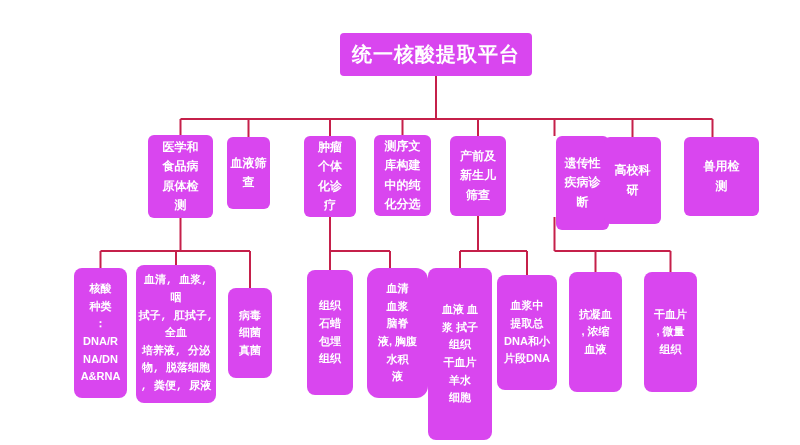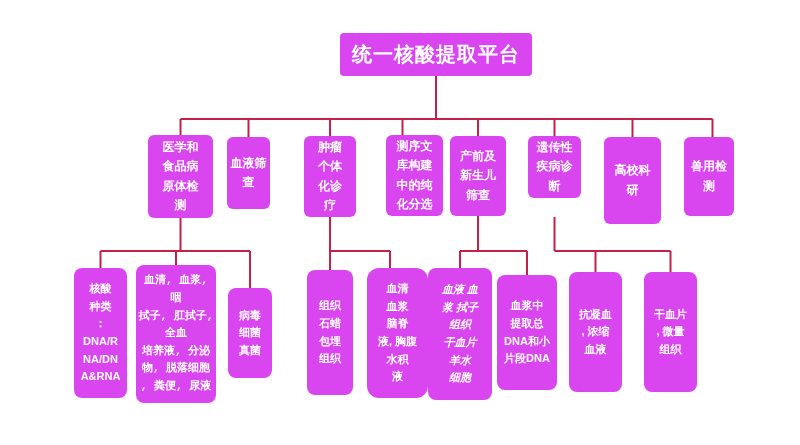--- a/index.html
+++ b/index.html
@@ -85,37 +85,37 @@
 测</div>
 
   <div class="node l2" style="left:227px; top:137px; width:43px; height:72px;font-family:Liberation Serif, serif;">血液筛
 查</div>
 
   <div class="node l2" style="left:304px; top:136px; width:52px; height:81px;">肿瘤
 个体
 化诊
 疗</div>
 
-  <div class="node l2" style="left:374px; top:135px; width:57px; height:81px;margin-left:12px;">测序文
+  <div class="node l2" style="left:374px; top:135px; width:57px; height:81px;">测序文
 库构建
 中的纯
 化分选</div>
 
   <div class="node l2" style="left:450px; top:136px; width:56px; height:80px;">产前及
 新生儿
 筛查</div>
 
-  <div class="node l2" style="left:528px; top:136px; width:53px; height:62px;">遗传性
+  <div class="node l2" style="left:556px; top:136px; width:53px; height:94px;">遗传性
 疾病诊
 断</div>
 
   <div class="node l2" style="left:604px; top:137px; width:57px; height:87px;">高校科
 研</div>
 
-  <div class="node l2" style="left:684px; top:137px; width:50px; height:79px;">兽用检
+  <div class="node l2" style="left:684px; top:137px; width:75px; height:79px;">兽用检
 测</div>
 
   <div class="node l3" style="left:74px; top:268px; width:53px; height:130px;">核酸
 种类
 ：
 DNA/R
 NA/DN
 A&amp;RNA</div>
 
   <div class="node l3" style="left:136px; top:265px; width:80px; height:138px;font-family:Liberation Mono, monospace;">血清, 血浆, 咽
@@ -134,21 +134,21 @@
 包埋
 组织</div>
 
   <div class="node l3" style="left:367px; top:268px; width:61px; height:130px;border-radius:12px;">血清
 血浆
 脑脊
 液, 胸腹
 水积
 液</div>
 
-  <div class="node l3" style="left:428px; top:268px; width:64px; height:132px;font-style:italic;">血液 血
+  <div class="node l3" style="left:428px; top:268px; width:64px; height:172px;">血液 血
 浆 拭子
 组织
 干血片
 羊水
 细胞</div>
 
   <div class="node l3" style="left:497px; top:275px; width:60px; height:115px;">血浆中
 提取总
 DNA和小
 片段DNA</div>

